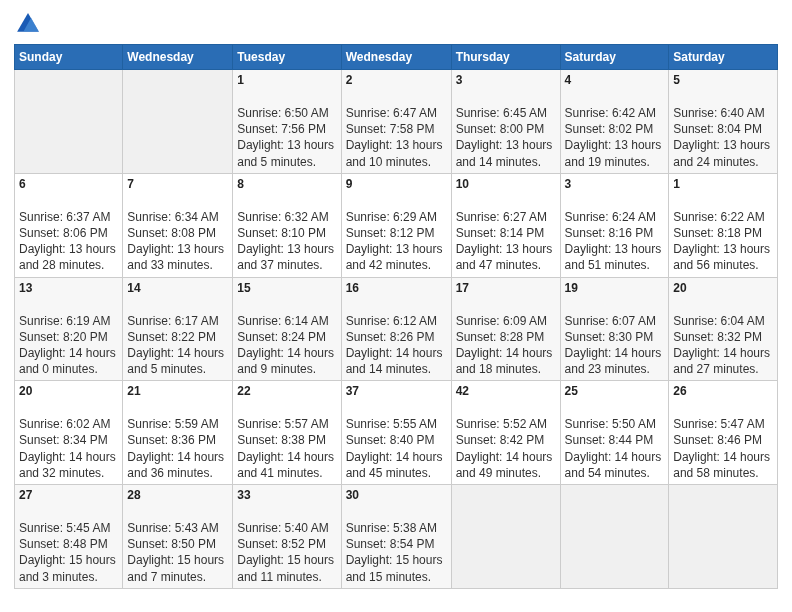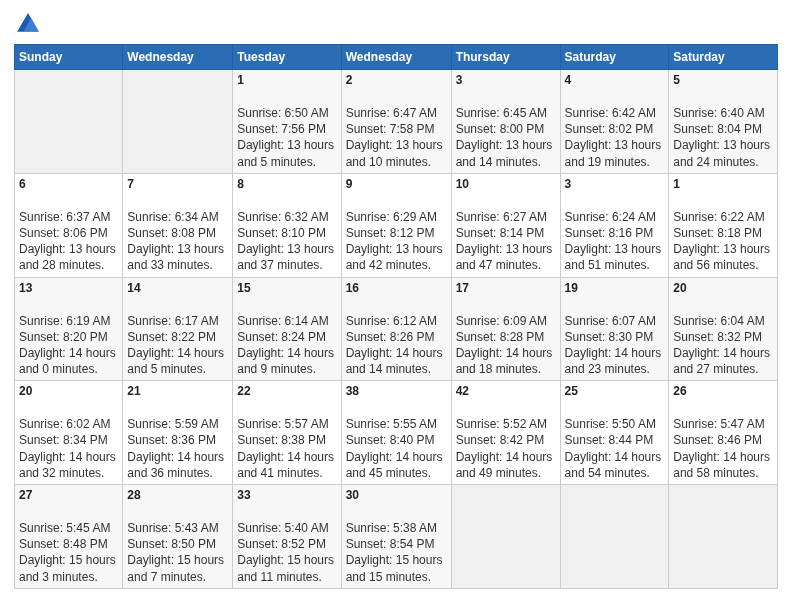--- a/index.html
+++ b/index.html
@@ -227,21 +227,21 @@
           </td>
           <td>
             <span class="day-num">21</span>
             <div class="day-info">Sunrise: 5:59 AM<br>Sunset: 8:36 PM<br>Daylight: 14 hours and 36 minutes.</div>
           </td>
           <td>
             <span class="day-num">22</span>
             <div class="day-info">Sunrise: 5:57 AM<br>Sunset: 8:38 PM<br>Daylight: 14 hours and 41 minutes.</div>
           </td>
           <td>
-            <span class="day-num">38</span>
+            <span class="day-num">37</span>
             <div class="day-info">Sunrise: 5:55 AM<br>Sunset: 8:40 PM<br>Daylight: 14 hours and 45 minutes.</div>
           </td>
           <td>
             <span class="day-num">42</span>
             <div class="day-info">Sunrise: 5:52 AM<br>Sunset: 8:42 PM<br>Daylight: 14 hours and 49 minutes.</div>
           </td>
           <td>
             <span class="day-num">25</span>
             <div class="day-info">Sunrise: 5:50 AM<br>Sunset: 8:44 PM<br>Daylight: 14 hours and 54 minutes.</div>
           </td>

